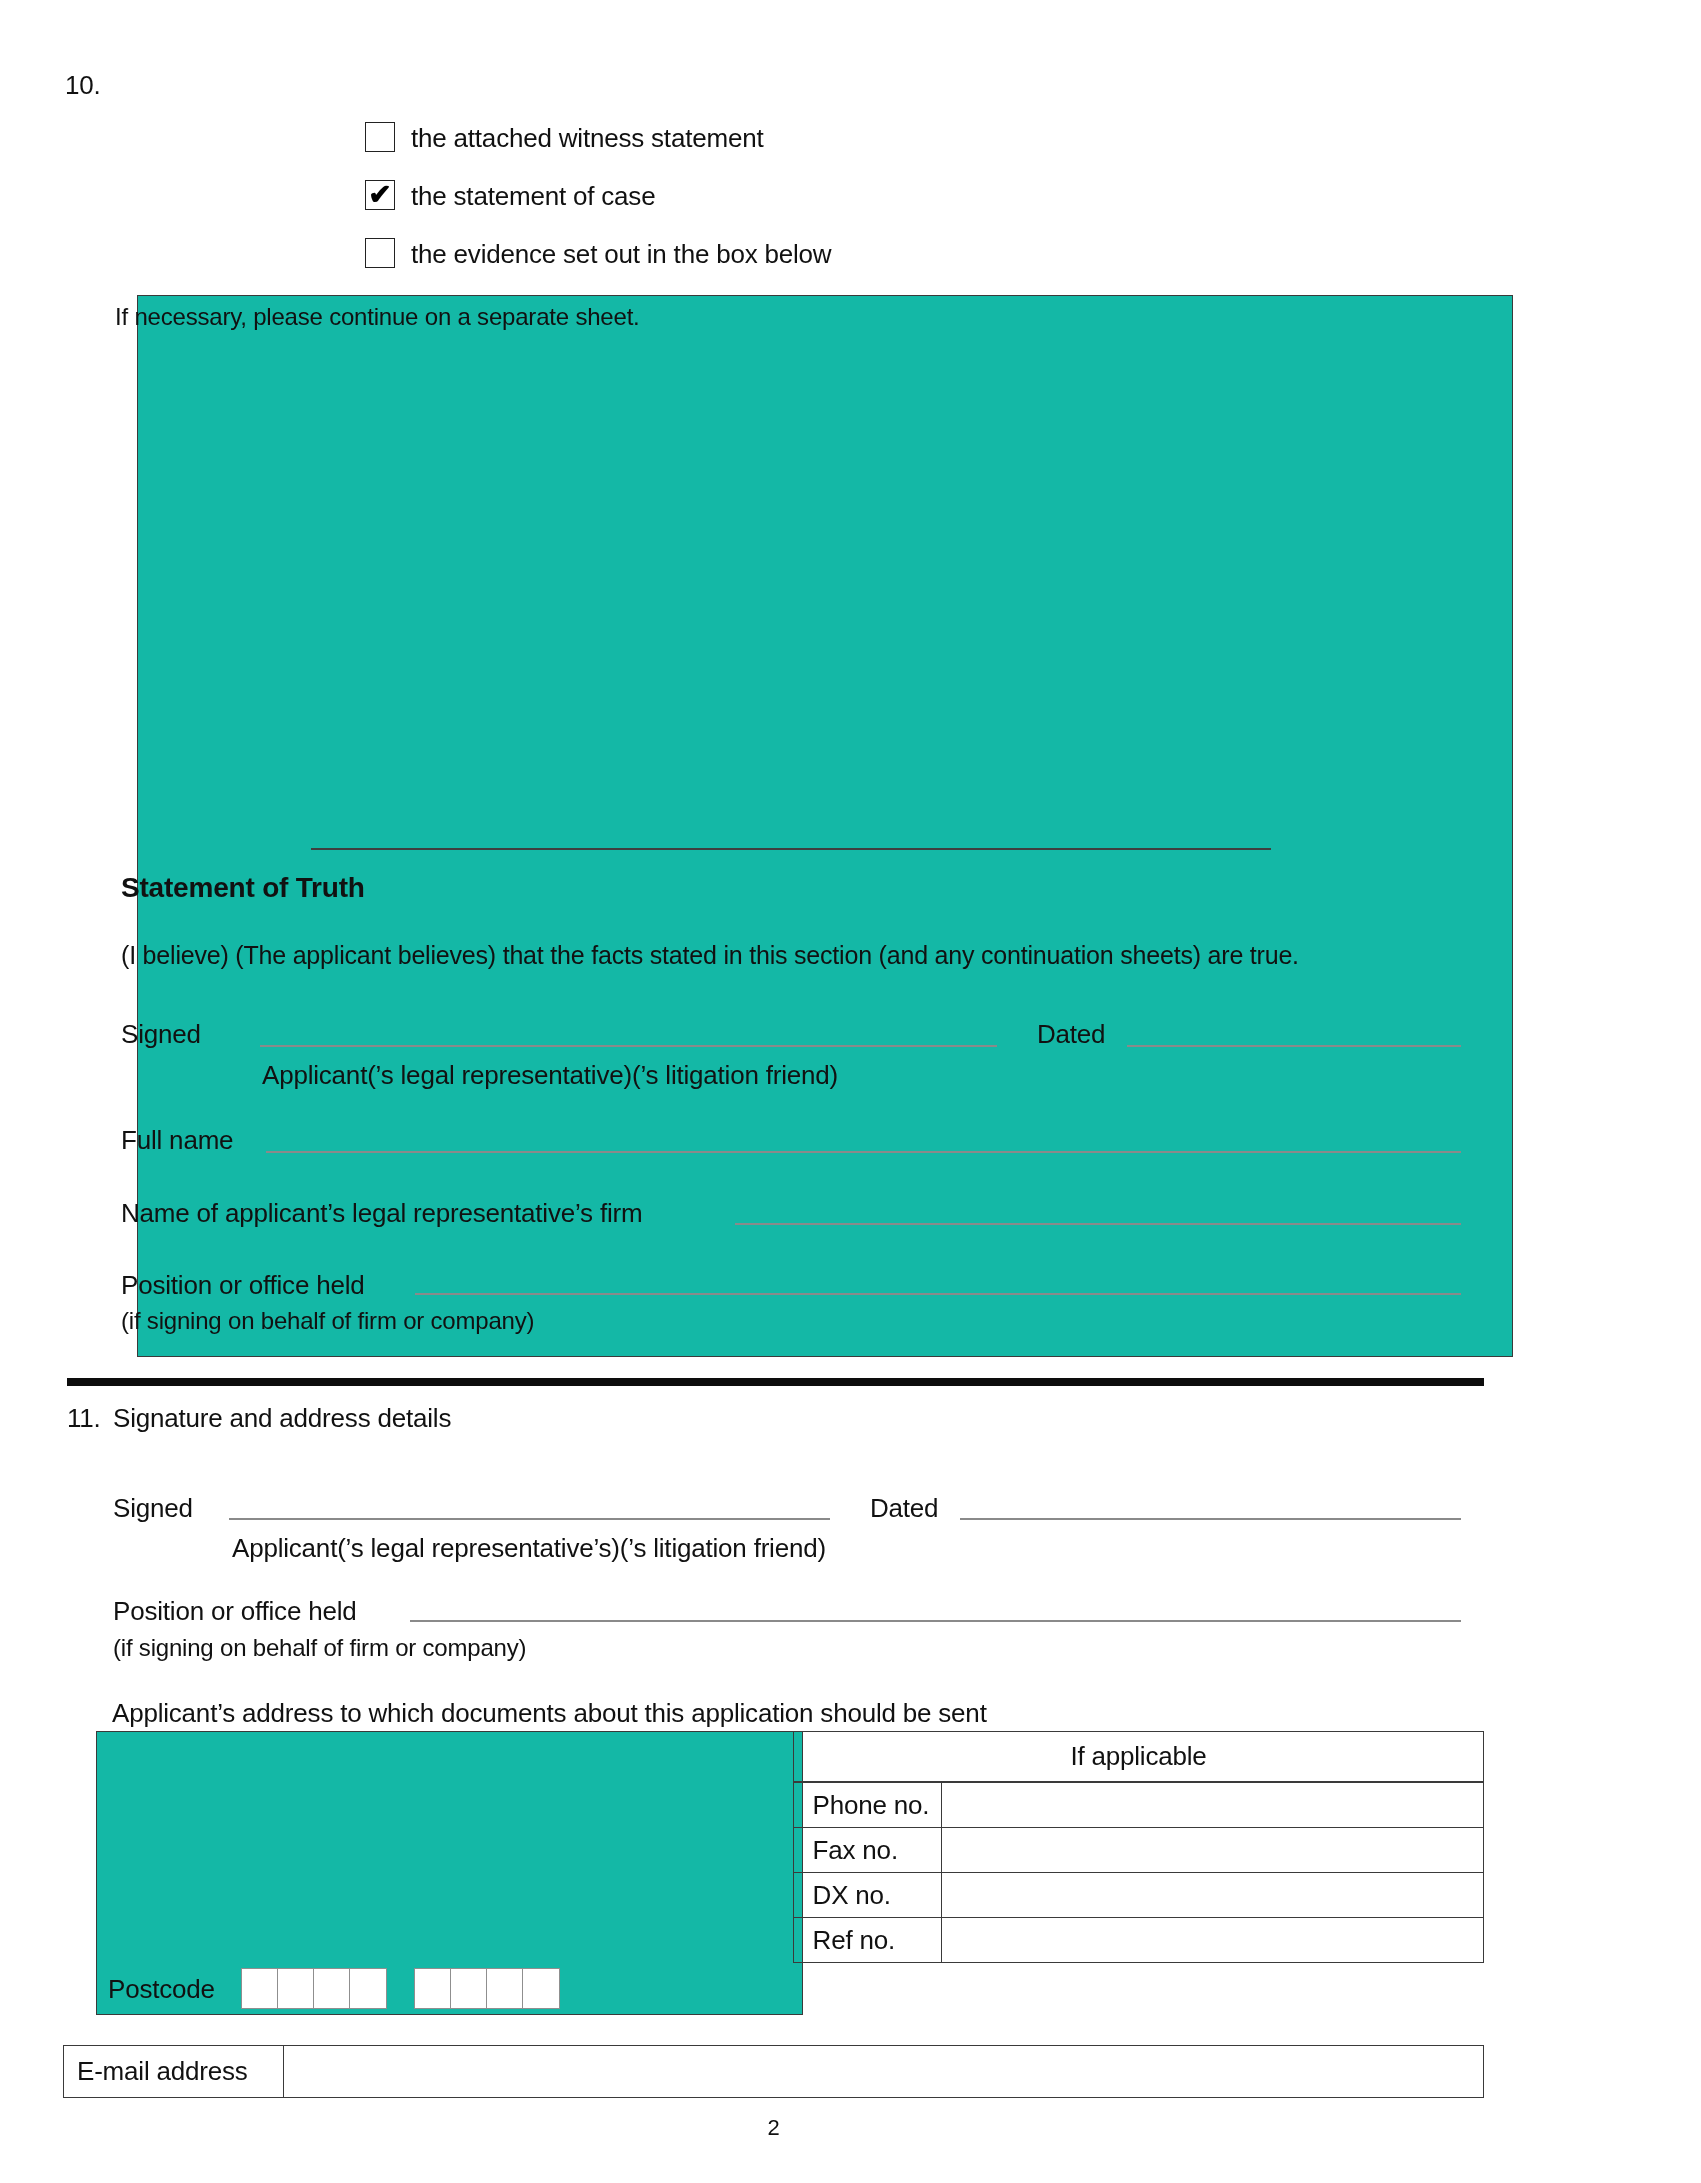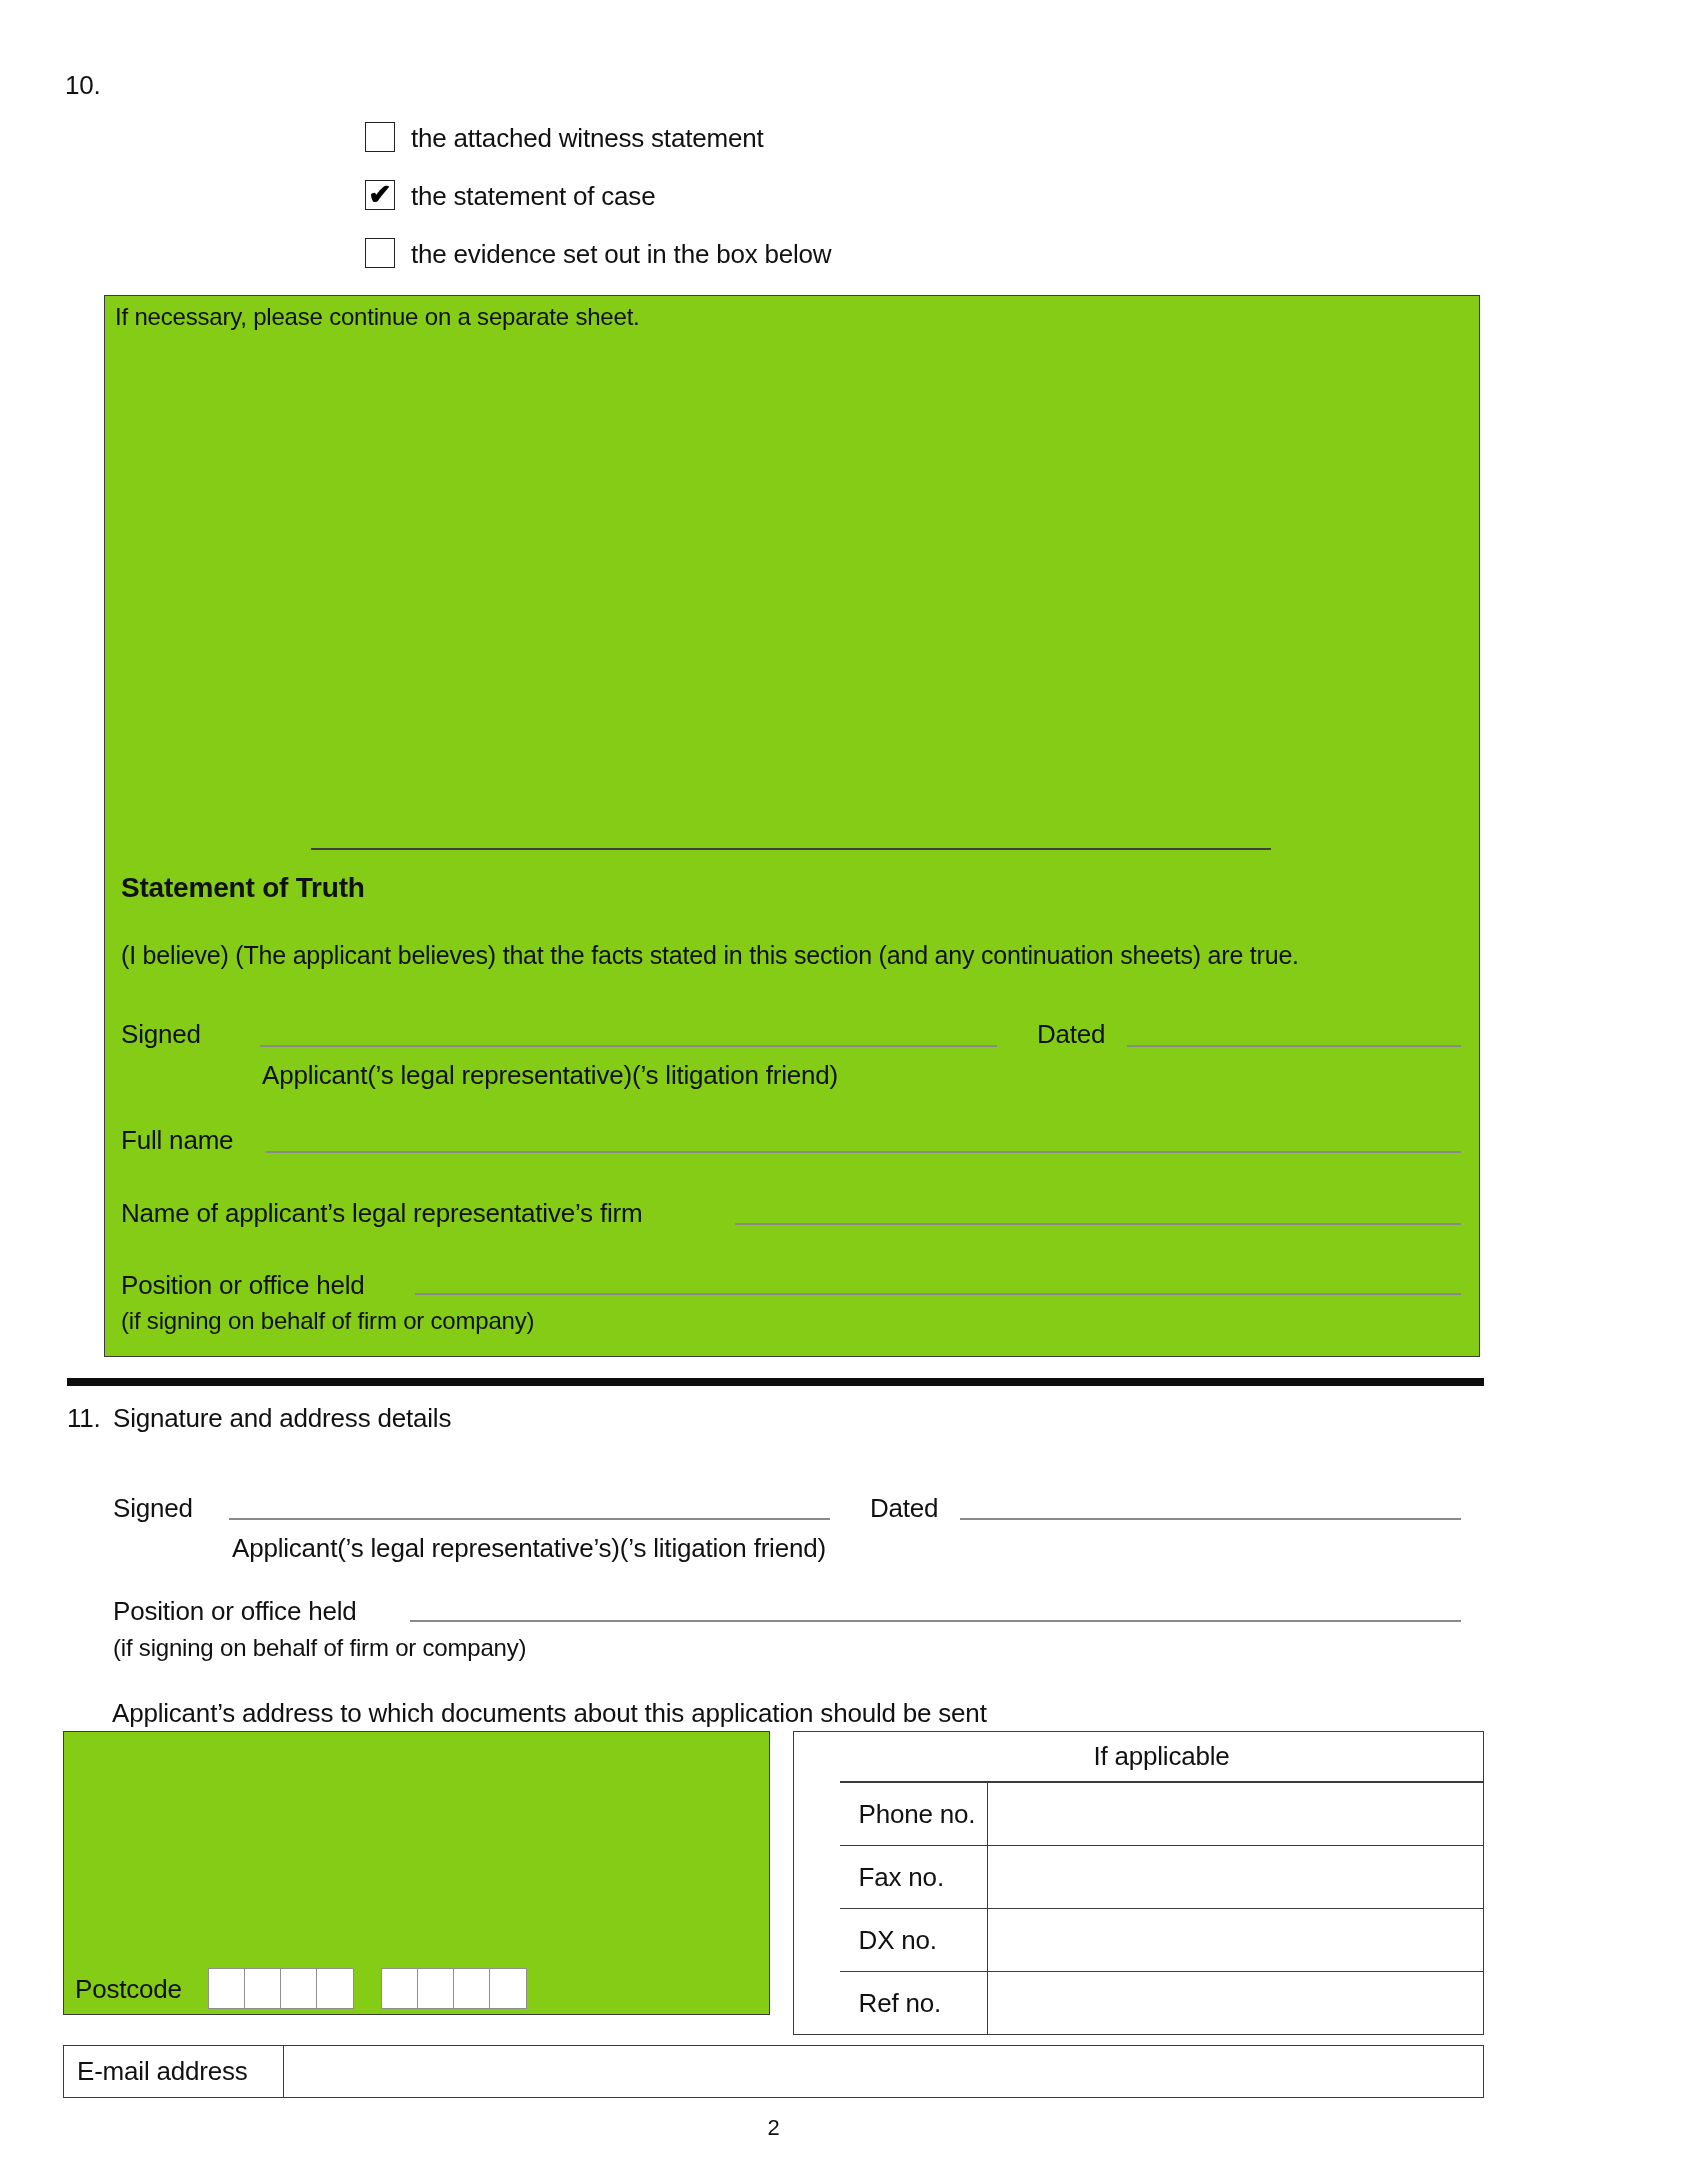--- a/index.html
+++ b/index.html
@@ -19,21 +19,22 @@
   .fill-line{border-bottom:2.8px solid #8a8a8a;height:0;}
   .checkbox{
     width:30px;height:30px;box-sizing:border-box;
     border:1.9px solid #222;background:#fff;
     display:flex;align-items:center;justify-content:center;
     font-size:28px;font-weight:bold;color:#000;line-height:28px;
   }
   .big-box{
     box-sizing:border-box;
     border:1.9px solid #3a3a3a;
-    background:#84cc16;
+    background:#14b8a6;
+    margin-left:33px;
   }
   .sep-line{border-top:2.8px solid #3f3f3f;height:0;}
   .thick-rule{background:#0d0d0d;}
   .pc-group{display:flex;}
   .pc-cell{
     width:38px;height:41px;box-sizing:border-box;
     border:1.9px solid #8f8f8f;background:#fff;margin-left:-1.9px;
   }
   .pc-cell:first-child{margin-left:0;}
   .ifapp-table{box-sizing:border-box;border:1.9px solid #3a3a3a;display:flex;flex-direction:column;}
@@ -130,21 +131,21 @@
       <div class="pc-cell"></div>
     </div>
     <div class="abs pc-group" style="left:317px;top:236px;">
       <div class="pc-cell"></div>
       <div class="pc-cell"></div>
       <div class="pc-cell"></div>
       <div class="pc-cell"></div>
     </div>
   </div>
 
-  <div class="abs ifapp-table" style="left:793px;top:1731px;width:691px;height:304px;padding-left:46px;">
+  <div class="abs ifapp-table" style="left:793px;top:1731px;width:691px;height:232px;">
     <div class="ifapp-header">If applicable</div>
     <div class="ifapp-row">
       <div class="ifapp-label">Phone no.</div>
       <div class="ifapp-value"></div>
     </div>
     <div class="ifapp-row">
       <div class="ifapp-label">Fax no.</div>
       <div class="ifapp-value"></div>
     </div>
     <div class="ifapp-row">

